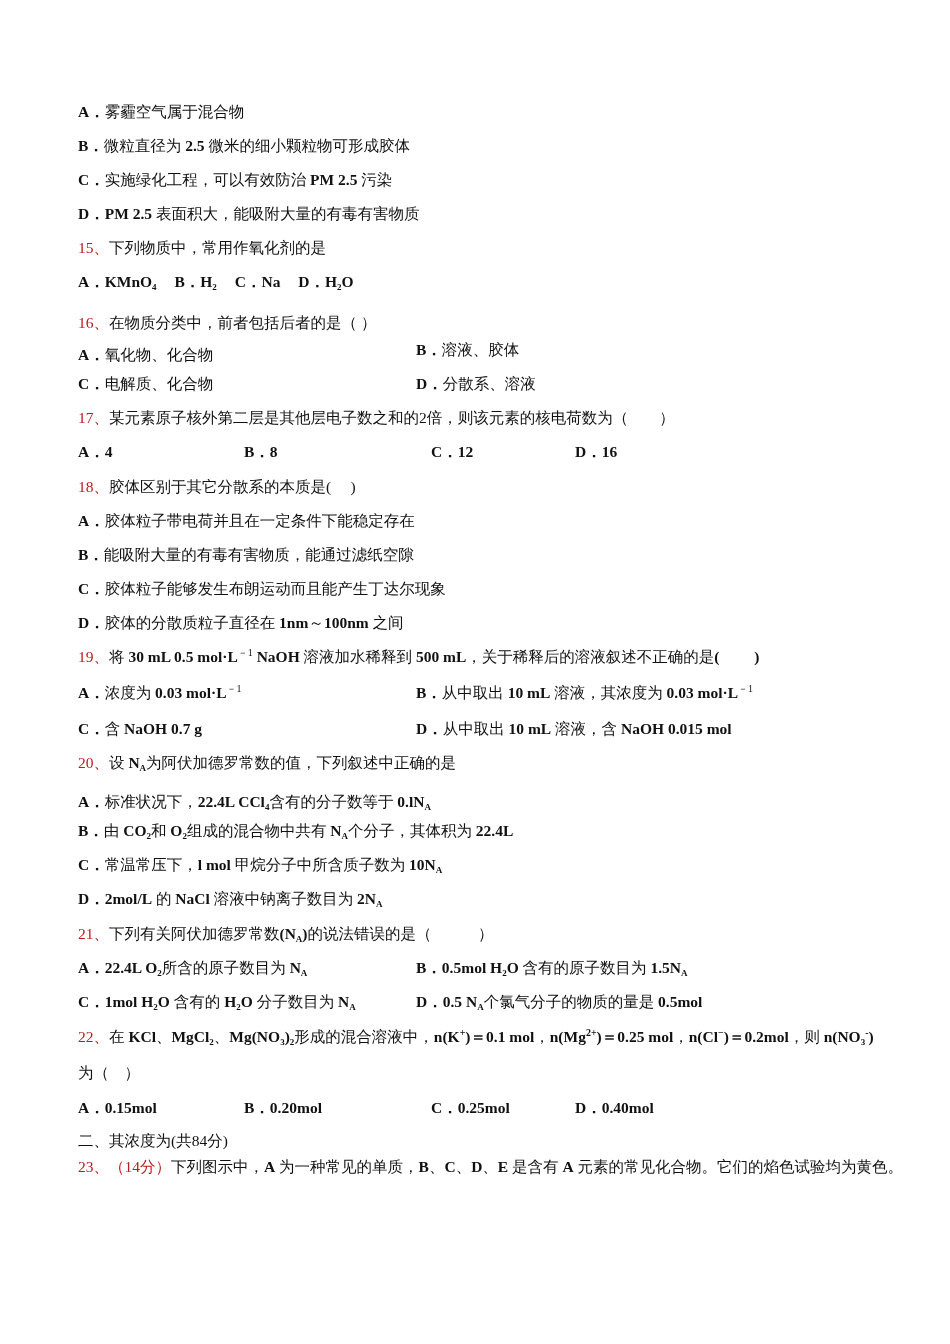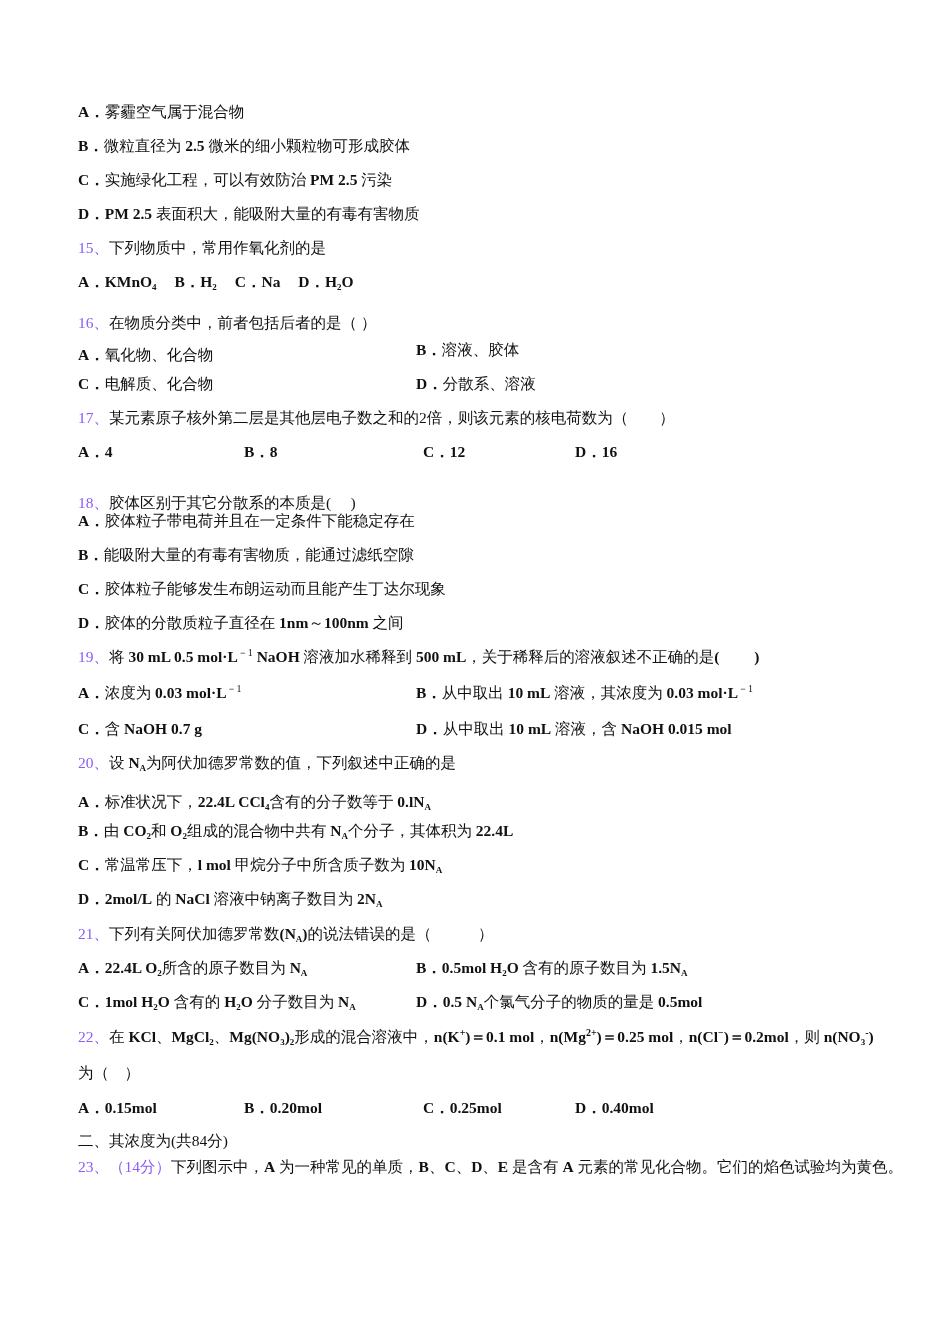--- a/index.html
+++ b/index.html
@@ -3,23 +3,23 @@
   <meta charset="utf-8">
   <style>
     html, body { margin: 0; padding: 0; background: #ffffff; }
     body {
       width: 950px; height: 1344px; position: relative; overflow: hidden;
       font-family: "Liberation Serif", "DejaVu Serif", serif;
       color: #111111; font-size: 15.5px;
     }
     .line { position: absolute; left: 46px; white-space: nowrap; line-height: 20px; margin-left: 32px; }
     .b { font-weight: bold; }
-    .qn { font-weight: normal; color: #8b5cf6; }
+    .qn { font-weight: normal; color: #b91c1c; }
     .col2 { left: 384px; }
-    .c4a { left: 46px; } .c4b { left: 212px; } .c4c { left: 391px; } .c4d { left: 543px; }
+    .c4a { left: 46px; } .c4b { left: 212px; } .c4c { left: 399px; } .c4d { left: 543px; }
     sub { font-size: 9px; vertical-align: -3px; line-height: 0; }
     sup { font-size: 10px; vertical-align: 6px; line-height: 0; }
     .gap { display: inline-block; width: 14px; }
   </style>
 </head>
 <body>
 
 <div class="line b" style="top:102px"><span>A．</span><span style="font-weight:normal">雾霾空气属于混合物</span></div>
 <div class="line" style="top:136px"><span class="b">B．</span>微粒直径为 <b>2.5</b> 微米的细小颗粒物可形成胶体</div>
 <div class="line" style="top:170px"><span class="b">C．</span>实施绿化工程，可以有效防治 <b>PM 2.5</b> 污染</div>
@@ -38,21 +38,21 @@
 <div class="line col2" style="top:340px"><span class="b">B．</span><span>溶液、胶体</span></div>
 <div class="line" style="top:374px"><span class="b">C．</span><span>电解质、化合物</span></div>
 <div class="line col2" style="top:374px"><span class="b">D．</span><span>分散系、溶液</span></div>
 
 <div class="line" style="top:408px"><span class="qn">17、</span><span>某元素原子核外第二层是其他层电子数之和的2倍，则该元素的核电荷数为（　　）</span></div>
 <div class="line b c4a" style="top:442px"><span>A．</span><span>4</span></div>
 <div class="line b c4b" style="top:442px"><span>B．</span><span>8</span></div>
 <div class="line b c4c" style="top:442px"><span>C．</span><span>12</span></div>
 <div class="line b c4d" style="top:442px"><span>D．</span><span>16</span></div>
 
-<div class="line" style="top:493px"><span class="qn">18、</span><span>胶体区别于其它分散系的本质是(　 )</span></div>
+<div class="line" style="top:477px"><span class="qn">18、</span><span>胶体区别于其它分散系的本质是(　 )</span></div>
 <div class="line" style="top:511px"><span class="b">A．</span><span>胶体粒子带电荷并且在一定条件下能稳定存在</span></div>
 <div class="line" style="top:545px"><span class="b">B．</span><span>能吸附大量的有毒有害物质，能通过滤纸空隙</span></div>
 <div class="line" style="top:579px"><span class="b">C．</span><span>胶体粒子能够发生布朗运动而且能产生丁达尔现象</span></div>
 <div class="line" style="top:613px"><span class="b">D．</span>胶体的分散质粒子直径在 <b>1nm</b>～<b>100nm</b> 之间</div>
 
 <div class="line" style="top:647px"><span class="qn">19、</span>将 <b>30 mL 0.5 mol·L</b><sup>－1</sup> <b>NaOH</b> 溶液加水稀释到 <b>500 mL</b>，关于稀释后的溶液叙述不正确的是<b>(　　 )</b></div>
 <div class="line" style="top:683px"><span class="b">A．</span>浓度为 <b>0.03 mol·L</b><sup>－1</sup></div>
 <div class="line col2" style="top:683px"><span class="b">B．</span>从中取出 <b>10 mL</b> 溶液，其浓度为 <b>0.03 mol·L</b><sup>－1</sup></div>
 <div class="line" style="top:719px"><span class="b">C．</span>含 <b>NaOH 0.7 g</b></div>
 <div class="line col2" style="top:719px"><span class="b">D．</span>从中取出 <b>10 mL</b> 溶液，含 <b>NaOH 0.015 mol</b></div>

